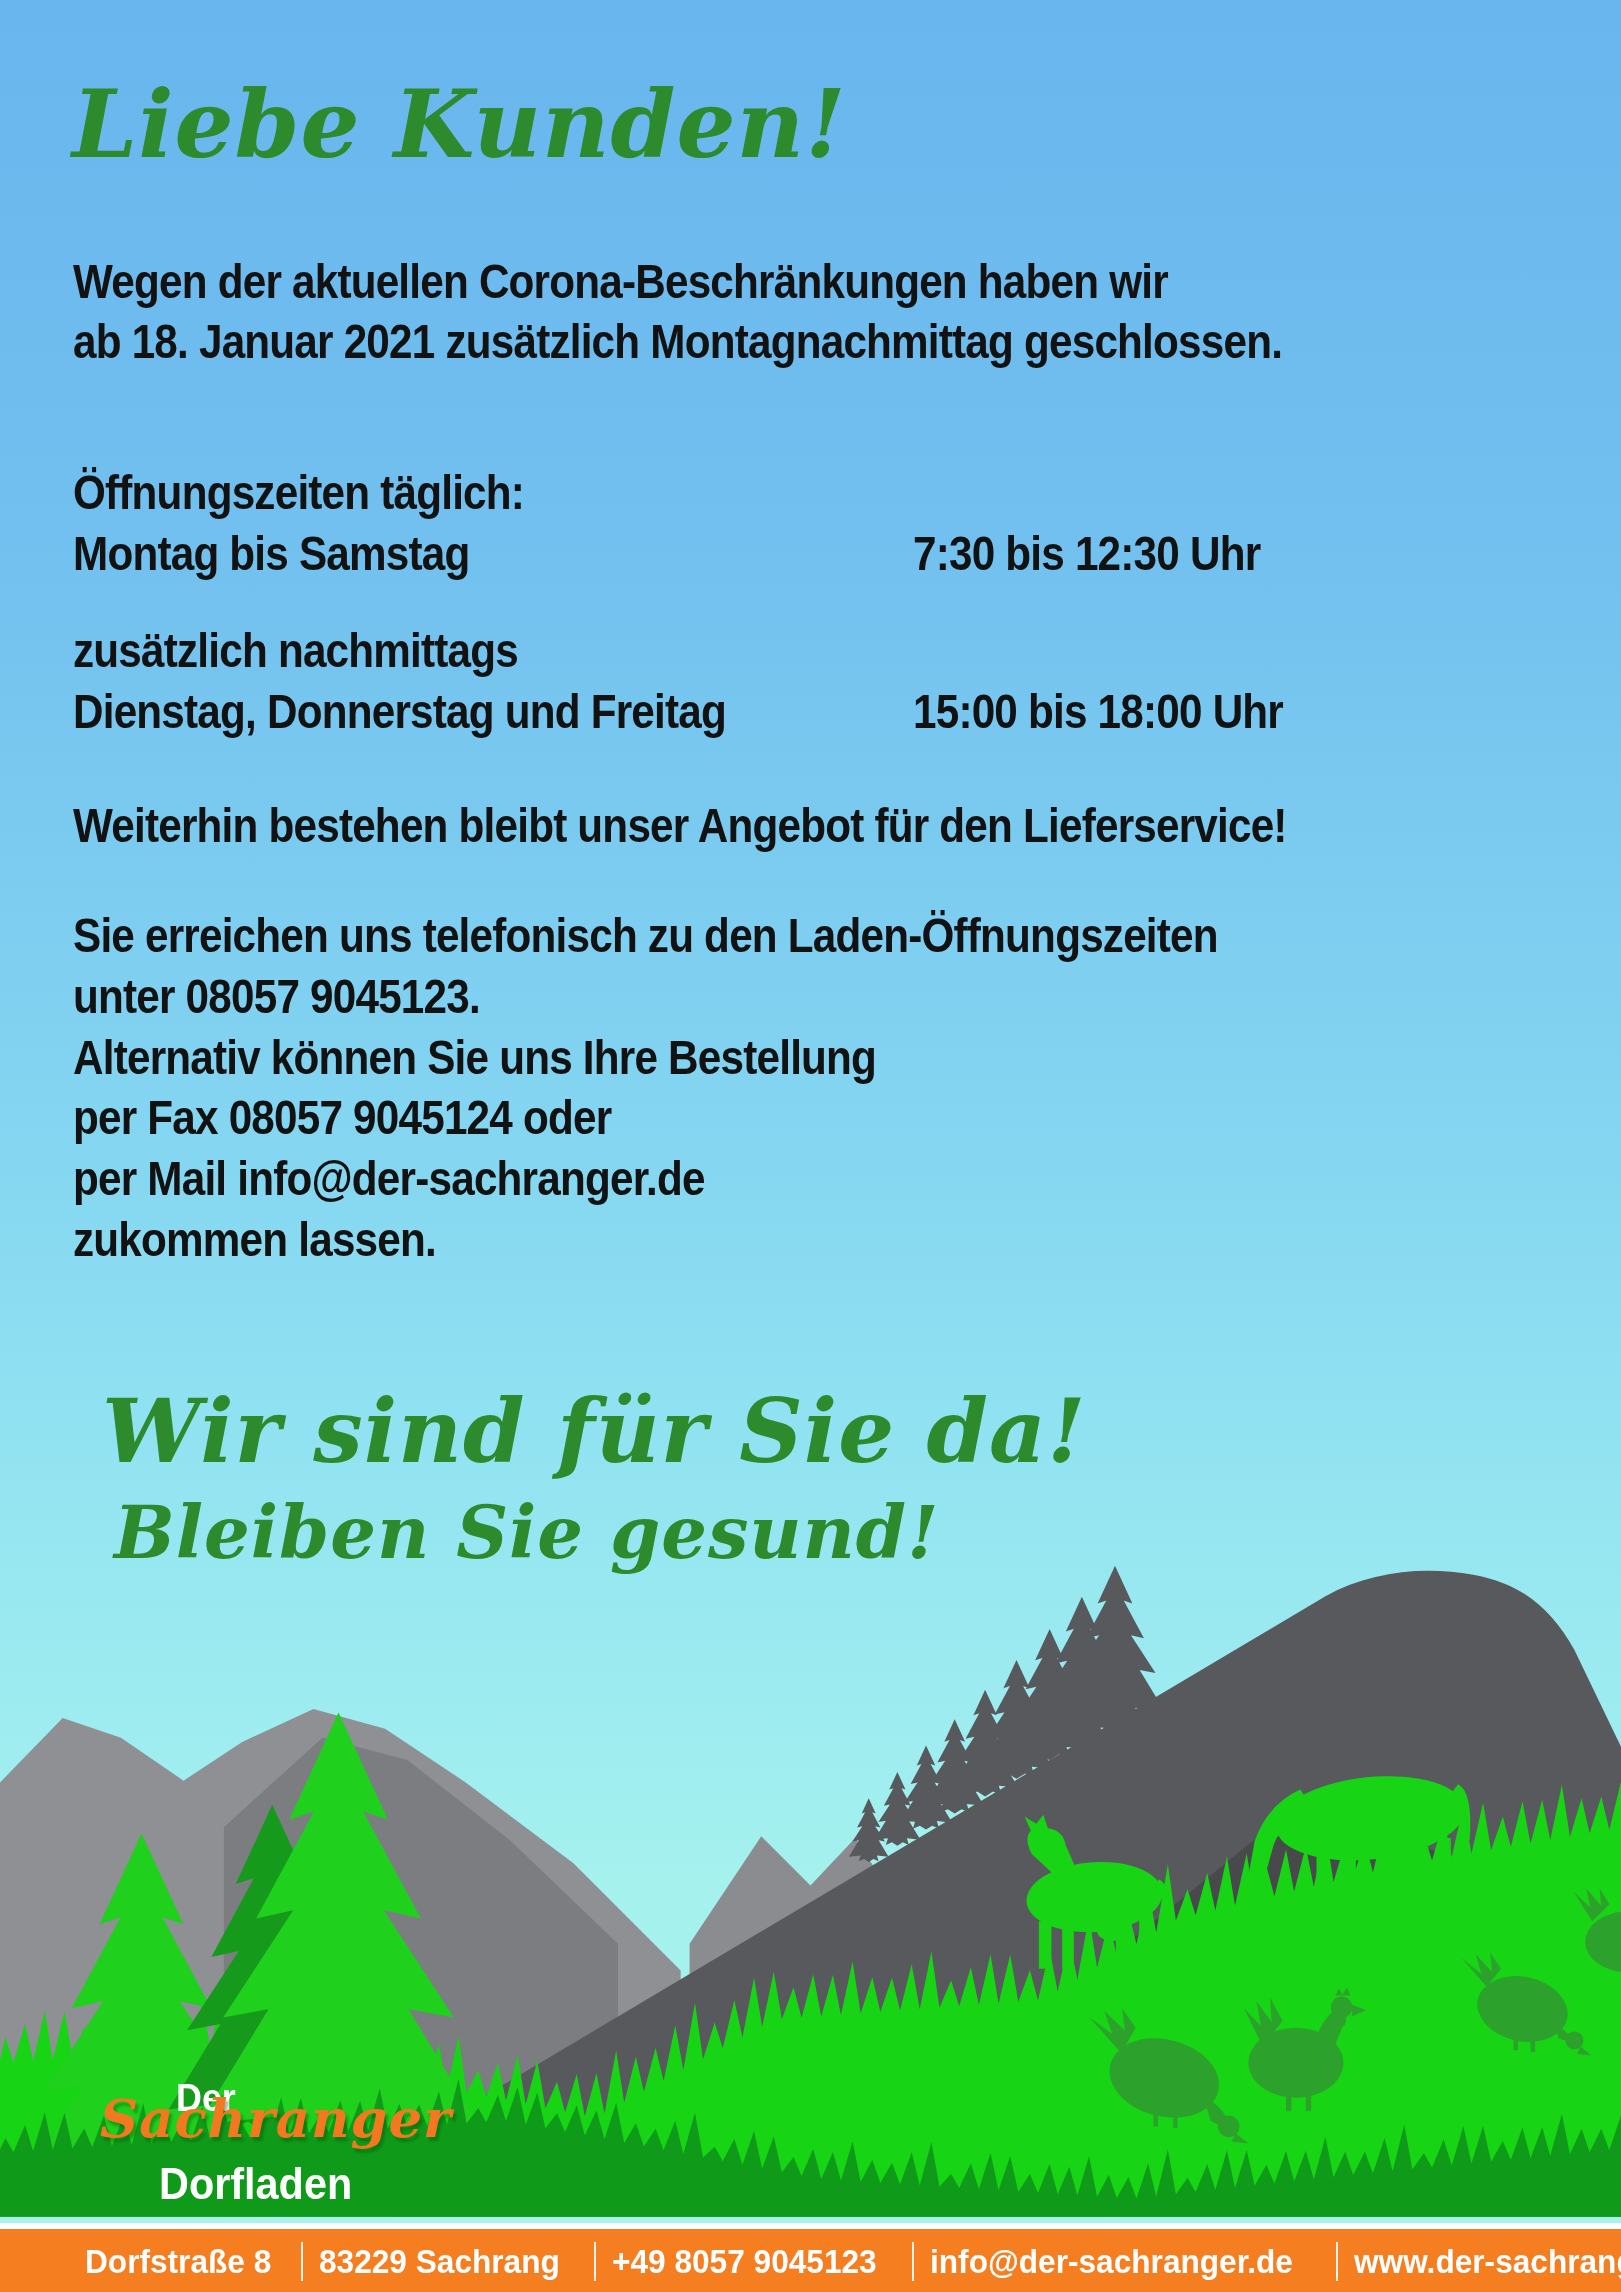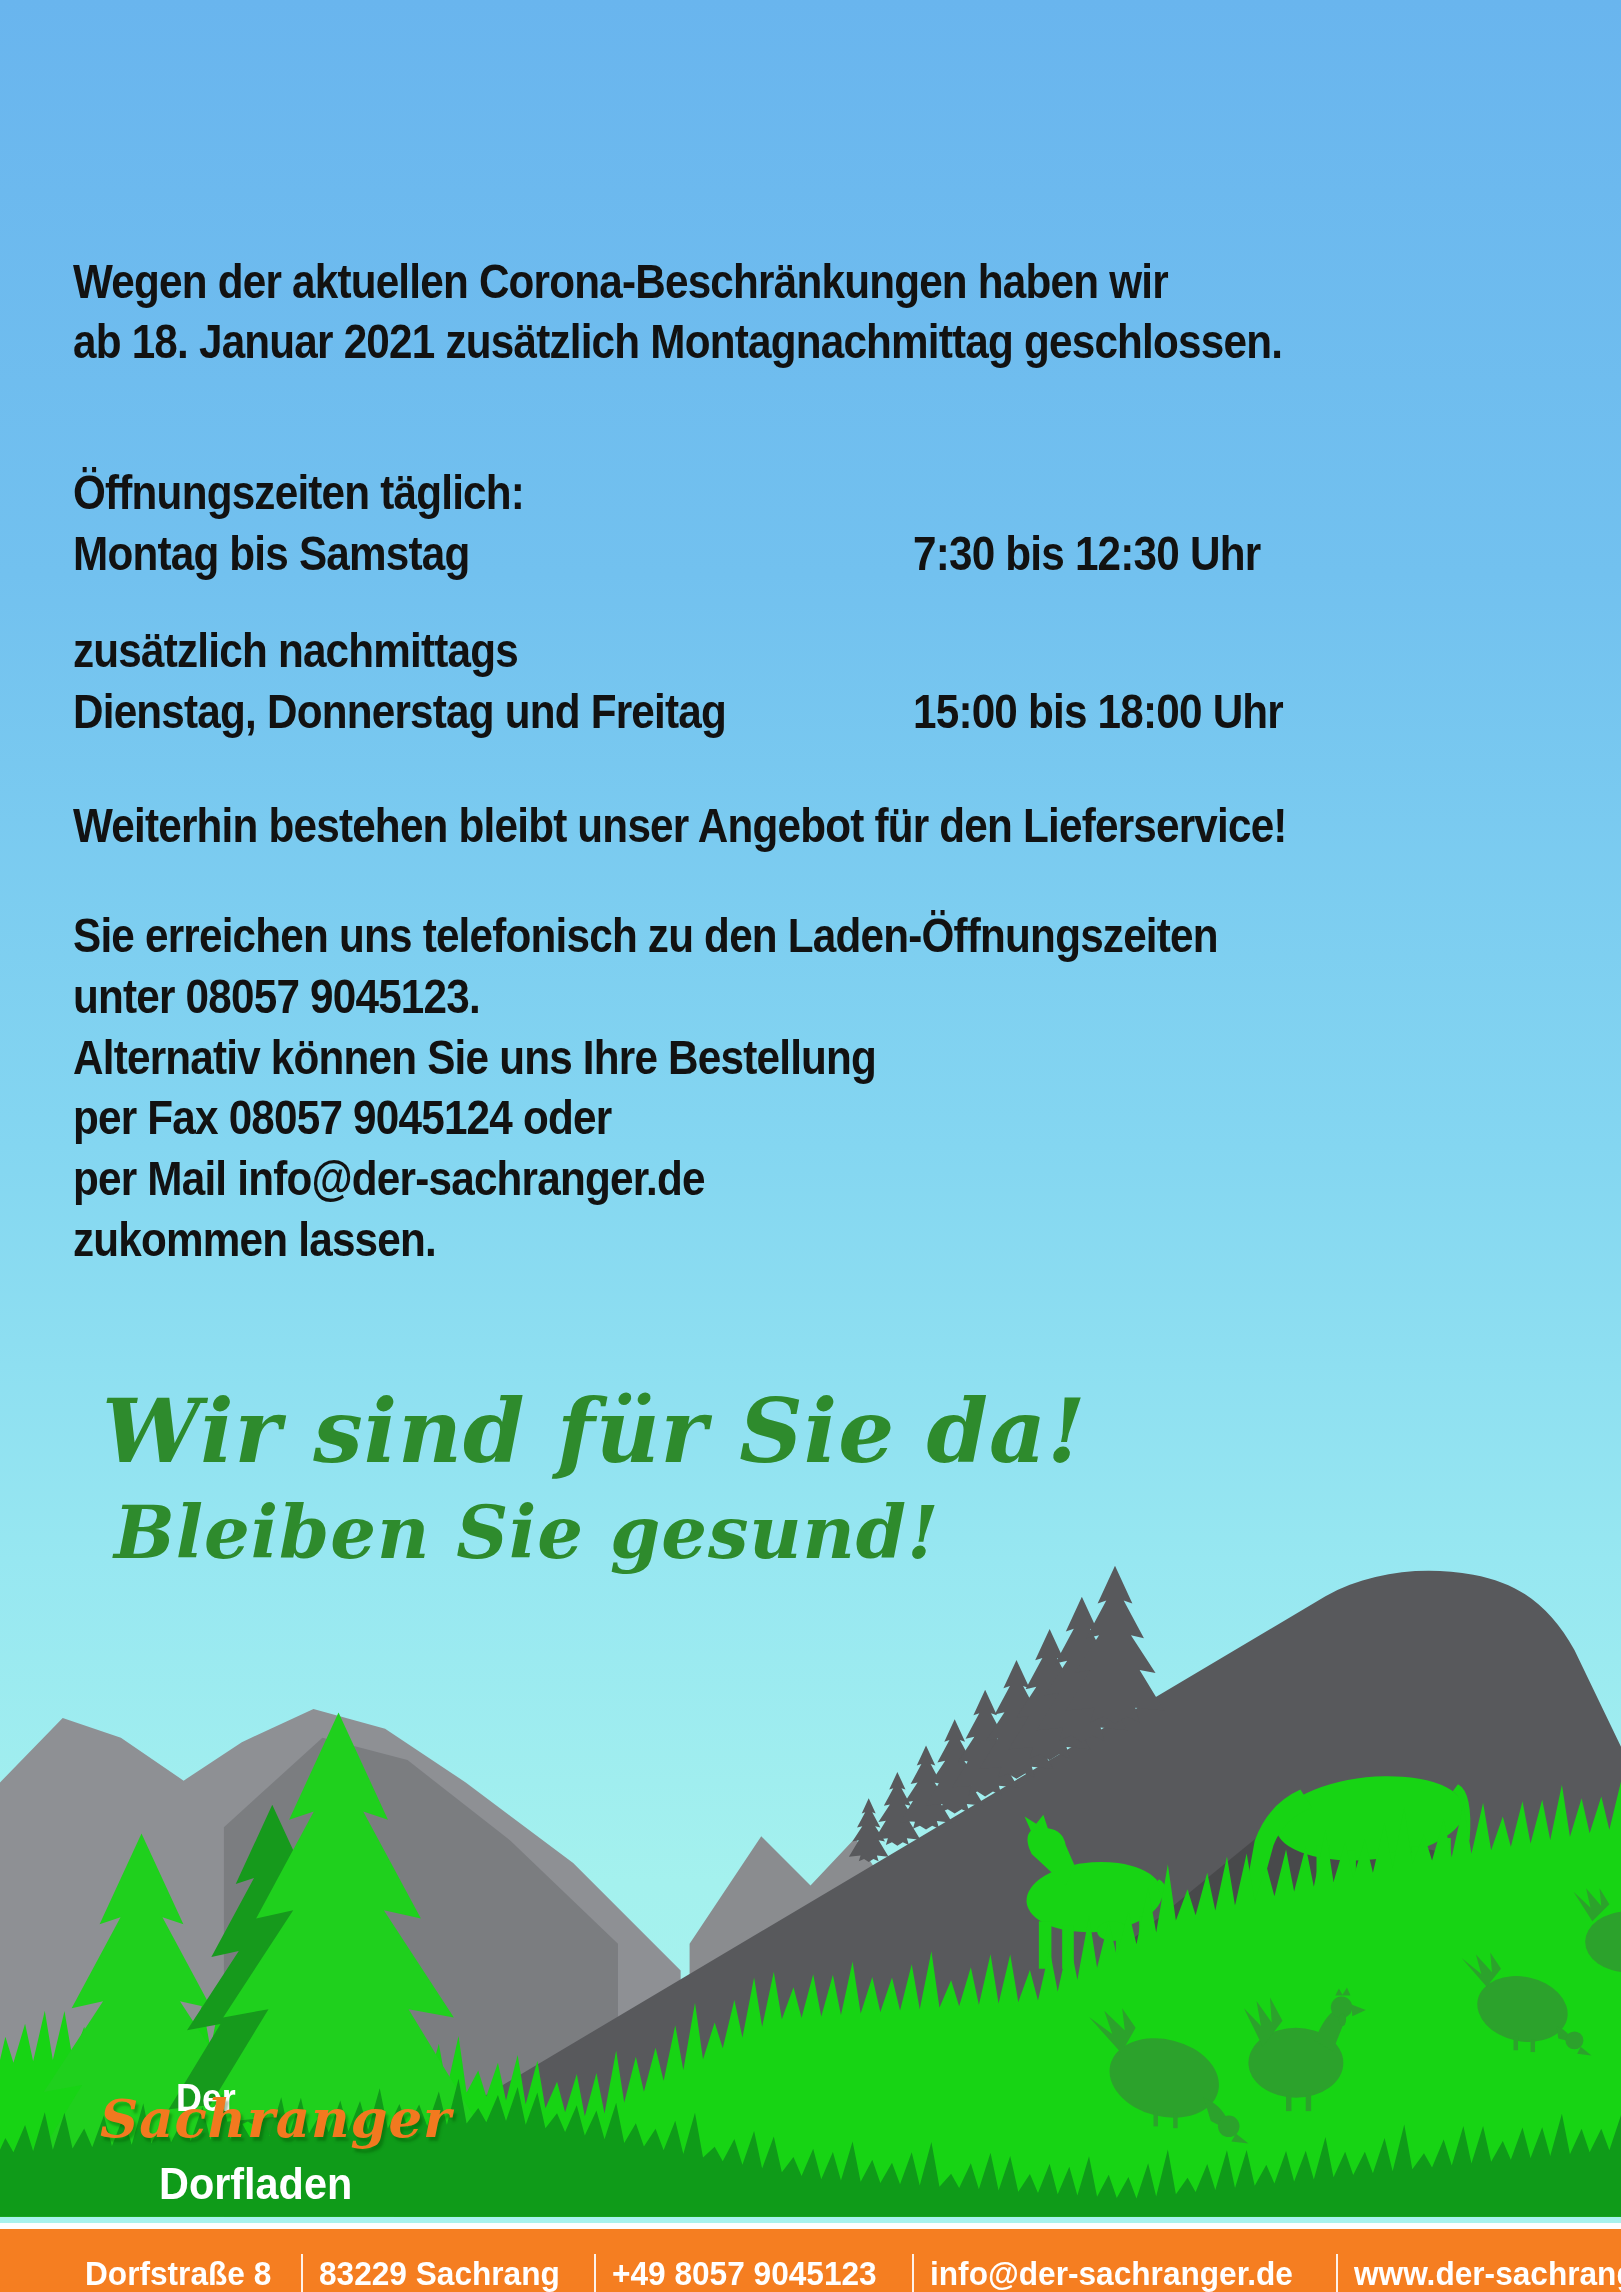--- a/index.html
+++ b/index.html
@@ -34,21 +34,21 @@
   }
   #logo-der{left:176px;top:2076px;font-size:39px;}
   #logo-dorfladen{left:159px;top:2158px;font-size:45px;}
   #logo-sachranger{
     left:100px;top:2087px;font-size:53px;color:#f2791f;
     text-shadow:2.7px 3.6px 2.7px rgba(0,70,0,0.35);
   }
   #footer{
     position:absolute;left:0;bottom:0;width:1621px;height:70px;
     background:#f57e21;border-top:6.3px solid #ffffff;
-    display:flex;align-items:flex-end;
+    display:flex;align-items:center;
     padding-left:85px;box-sizing:border-box;gap:16px;
   }
   .fitem{
     color:#ffffff;font-weight:bold;font-size:34px;white-space:nowrap;
     transform:scaleX(0.93);transform-origin:0 50%;
   }
   .fdiv{width:1.8px;height:39px;background:rgba(255,255,255,0.9);flex:none;}
 </style>
 </head>
 <body>
@@ -138,20 +138,21 @@
       <rect x="1709" y="677" width="5" height="14"></rect>
     </g>
     <g fill="#2ca22c">
       <ellipse cx="1818" cy="568" rx="48" ry="34"></ellipse>
       <path d="M1778,545 L1757,512 L1776,530 L1771,508 L1788,528 L1786,508 L1797,526 Z"></path>
     </g>
 
     <path id="darkhill" fill="#0f9b19" d="M0 875 L0 800 L6 787.0 L15 803.0 L28 772.6 L37 801.6 L50 758.2 L59 800.2 L72 758.8 L81 798.8 L94 776.4 L103 797.4 L116 762.0 L125 796.0 L138 762.6 L147 794.6 L160 748.2 L169 793.2 L182 765.8 L191 791.8 L204 766.4 L213 790.4 L226 752.0 L235 789.0 L248 737.6 L257 787.6 L270 770.2 L279 786.2 L292 755.8 L301 784.8 L314 741.4 L323 783.4 L336 742.0 L345 782.0 L358 759.6 L367 780.6 L380 745.2 L389 779.2 L402 745.8 L411 777.8 L424 731.4 L433 776.4 L446 749.0 L455 775.0 L468 749.6 L477 773.6 L490 735.2 L499 772.2 L512 720.8 L521 770.8 L534 753.4 L543 769.4 L556 739.0 L565 768.0 L578 730.1 L587 772.1 L600 736.2 L609 776.2 L622 759.3 L631 780.3 L644 750.3 L653 784.3 L666 756.4 L675 788.4 L688 747.5 L697 792.5 L710 770.6 L719 796.6 L732 776.7 L741 800.7 L754 767.8 L763 804.8 L776 758.9 L785 808.9 L798 796.9 L807 812.9 L820 788.0 L829 817.0 L842 779.1 L851 821.1 L864 785.2 L873 825.2 L886 808.3 L895 829.3 L908 799.1 L917 833.1 L930 802.5 L939 834.5 L952 790.9 L961 835.9 L974 811.3 L983 837.3 L996 814.7 L1005 838.7 L1018 803.0 L1027 840.0 L1040 791.4 L1049 841.4 L1062 826.8 L1071 842.8 L1084 815.2 L1093 844.2 L1106 803.6 L1115 845.6 L1128 807.0 L1137 847.0 L1150 827.3 L1159 848.3 L1172 815.7 L1181 849.7 L1194 819.1 L1203 851.1 L1216 807.5 L1225 852.5 L1238 827.9 L1247 853.9 L1260 830.6 L1269 854.6 L1282 815.2 L1291 852.2 L1304 799.8 L1313 849.8 L1326 831.4 L1335 847.4 L1348 816.1 L1357 845.1 L1370 800.7 L1379 842.7 L1392 800.3 L1401 840.3 L1414 816.9 L1423 837.9 L1436 801.6 L1445 835.6 L1458 801.2 L1467 833.2 L1480 785.8 L1489 830.8 L1502 802.4 L1511 828.4 L1524 802.3 L1533 826.3 L1546 787.1 L1555 824.1 L1568 772.0 L1577 822.0 L1590 803.9 L1599 819.9 L1612 788.7 L1621 817.7 L1634 773.6 L1643 815.6 L1656 773.5 L1665 813.5 L1678 790.4 L1687 811.4 L1700 775.2 L1709 809.2 L1722 775.1 L1731 807.1 L1744 760.0 L1753 805.0 L1766 776.8 L1775 802.8 L1788 776.7 L1797 800.7 L1810 761.6 L1819 798.6 L1810 795 L1810 875 Z"></path>
   </svg>
 
+  <div class="script" style="left:72px;top:70px;font-size:93px;">Liebe Kunden!</div>
 
   <div class="bodyline" style="top:258px;">Wegen der aktuellen Corona-Beschränkungen haben wir</div>
   <div class="bodyline" style="top:318px;">ab 18. Januar 2021 zusätzlich Montagnachmittag geschlossen.</div>
 
   <div class="bodyline" style="top:469px;">Öffnungszeiten täglich:</div>
   <div class="bodyline" style="top:530px;">Montag bis Samstag</div>
   <div class="bodyline timecol" style="top:530px;">7:30 bis 12:30 Uhr</div>
   <div class="bodyline" style="top:627px;">zusätzlich nachmittags</div>
   <div class="bodyline" style="top:688px;">Dienstag, Donnerstag und Freitag</div>
   <div class="bodyline timecol" style="top:688px;">15:00 bis 18:00 Uhr</div>

